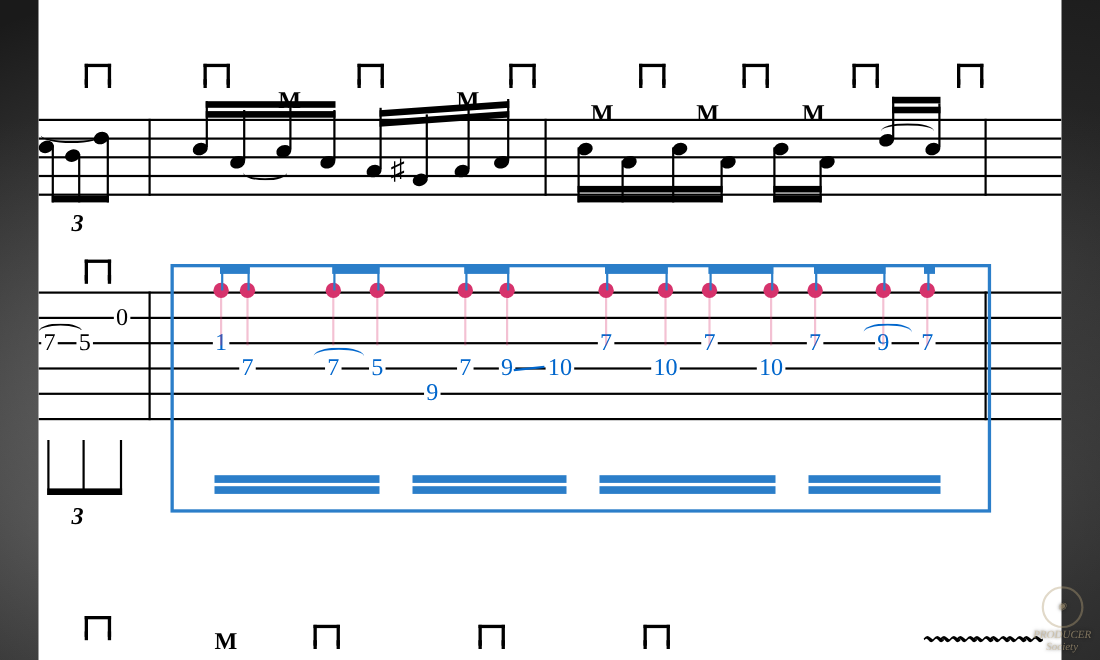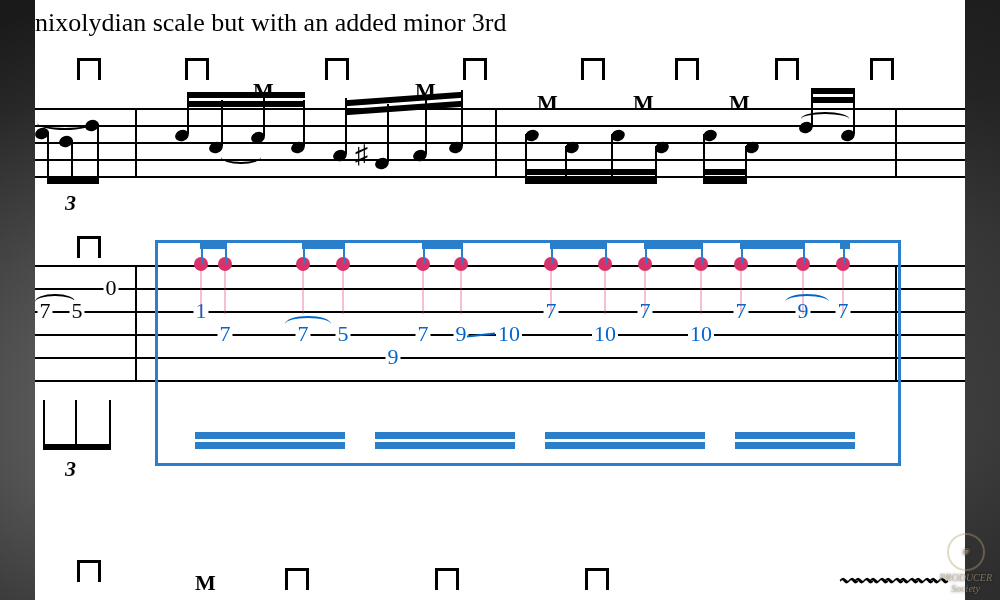--- a/index.html
+++ b/index.html
@@ -245,21 +245,20 @@
     font-size: 9px;
   }
 </style>
 </head>
 <body>
 
 <div class="smoke-bg"></div>
 
 <div class="sheet">
 
-  <div class="title-text">nixolydian scale but with an added minor 3rd</div>
 
   <div class="stroke-down" style="left:42px; top:58px"></div>
   <div class="stroke-down" style="left:150px; top:58px"></div>
   <div class="m-label" style="left:218px; top:78px">M</div>
   <div class="stroke-down" style="left:290px; top:58px"></div>
   <div class="m-label" style="left:380px; top:78px">M</div>
   <div class="stroke-down" style="left:428px; top:58px"></div>
   <div class="m-label" style="left:502px; top:90px">M</div>
   <div class="stroke-down" style="left:546px; top:58px"></div>
   <div class="m-label" style="left:598px; top:90px">M</div>

